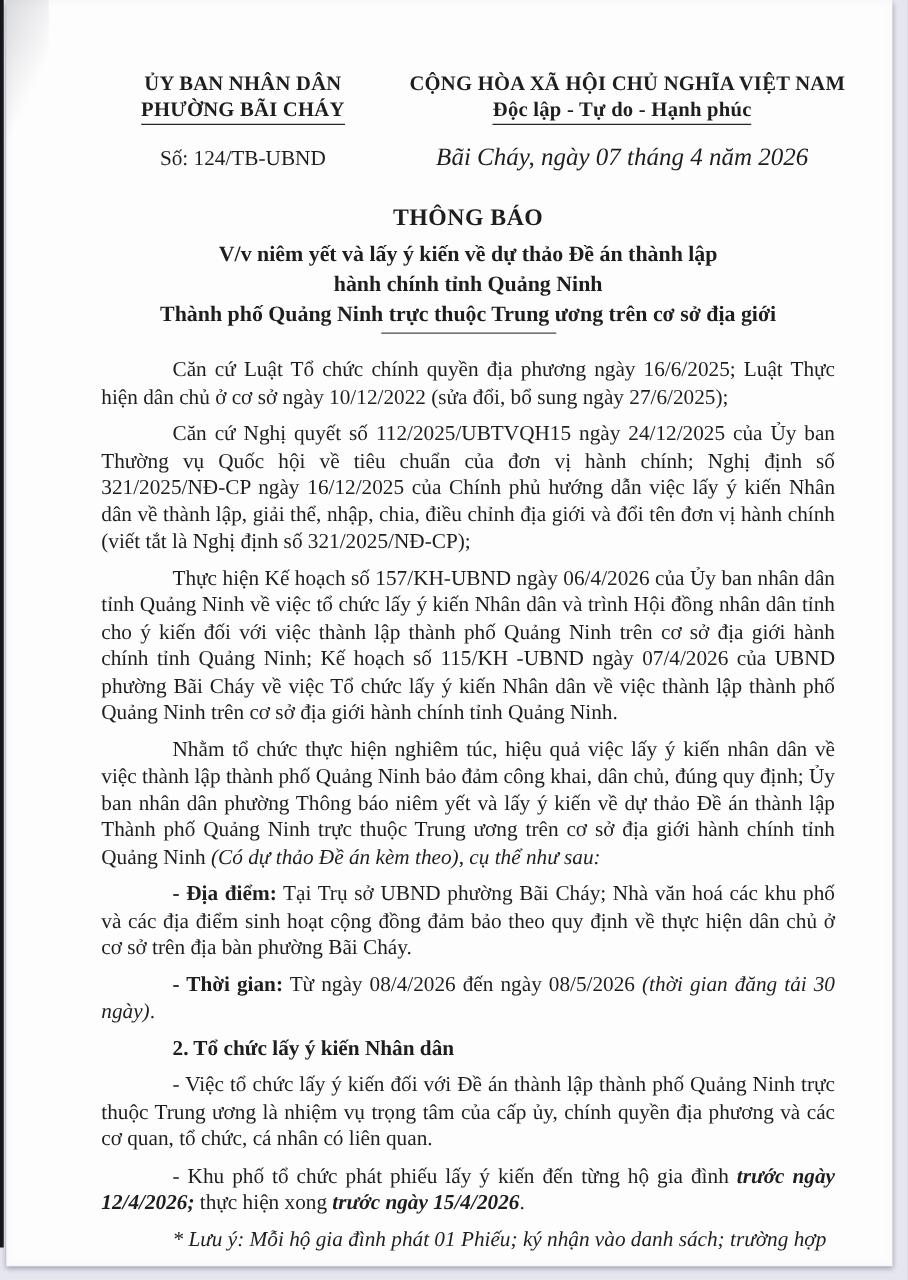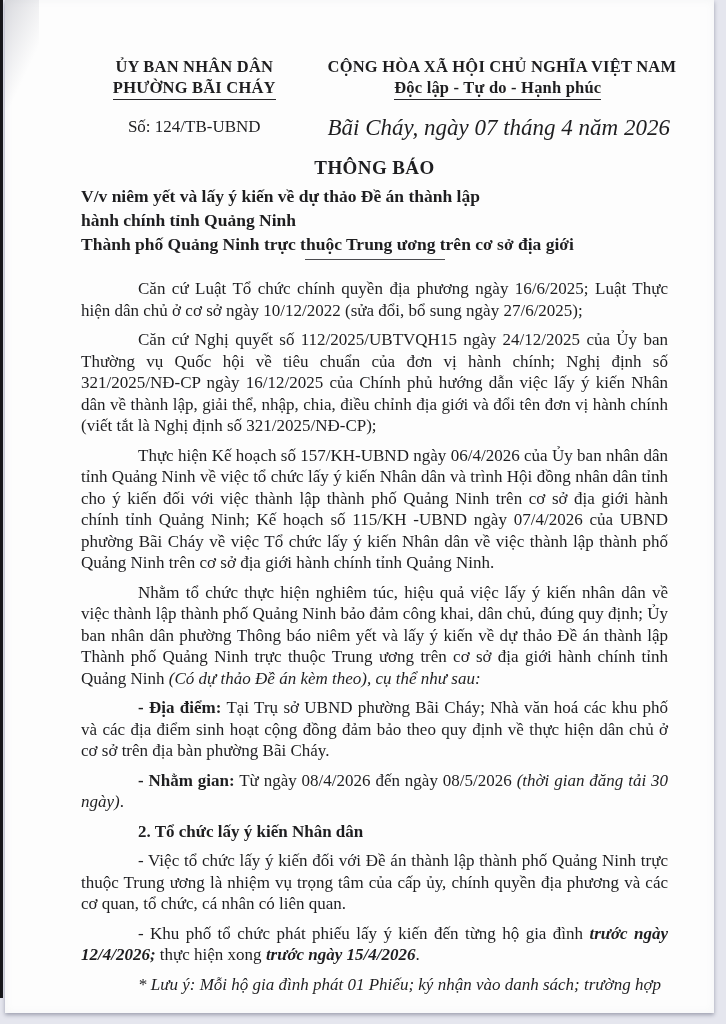--- a/index.html
+++ b/index.html
@@ -56,35 +56,35 @@
     display: inline-block;
     border-bottom: 1.6px solid #26262a;
     padding-bottom: 1px;
   }
   .doc-number {
     margin-top: 17px;
     font-size: 17px;
   }
   .place-date {
     margin-top: 15px;
-    font-size: 23px;
+    font-size: 20px;
     font-style: italic;
     white-space: nowrap;
   }
   
   .doc-type {
-    margin-top: 16px;
+    margin-top: 26px;
     text-align: center;
     font-weight: bold;
     font-size: 19px;
     letter-spacing: .4px;
   }
   .subject {
     margin-top: 5px;
-    text-align: left;
+    text-align: center;
     font-weight: bold;
     font-size: 17.5px;
     line-height: 24px;
   }
   .title-rule {
     width: 140px;
     border: 0;
     border-top: 1.6px solid #4a4a4e;
     margin: 3px auto 0;
   }
@@ -144,21 +144,21 @@
 
         <p><span>Căn cứ Nghị quyết số 112/2025/UBTVQH15 ngày 24/12/2025 của Ủy ban Thường vụ Quốc hội về tiêu chuẩn của đơn vị hành chính; Nghị định số 321/2025/NĐ-CP ngày 16/12/2025 của Chính phủ hướng dẫn việc lấy ý kiến Nhân dân về thành lập, giải thể, nhập, chia, điều chỉnh địa giới và đổi tên đơn vị hành chính (viết tắt là Nghị định số 321/2025/NĐ-CP);</span></p>
 
         <p><span>Thực hiện Kế hoạch số 157/KH-UBND ngày 06/4/2026 của Ủy ban nhân dân tỉnh Quảng Ninh về việc tổ chức lấy ý kiến Nhân dân và trình Hội đồng nhân dân tỉnh cho ý kiến đối với việc thành lập thành phố Quảng Ninh trên cơ sở địa giới hành chính tỉnh Quảng Ninh; Kế hoạch số 115/KH -UBND ngày 07/4/2026 của UBND phường Bãi Cháy về việc Tổ chức lấy ý kiến Nhân dân về việc thành lập thành phố Quảng Ninh trên cơ sở địa giới hành chính tỉnh Quảng Ninh.</span></p>
 
         <p><span>Nhằm tổ chức thực hiện nghiêm túc, hiệu quả việc lấy ý kiến nhân dân về việc thành lập thành phố Quảng Ninh bảo đảm công khai, dân chủ, đúng quy định; Ủy ban nhân dân phường Thông báo niêm yết và lấy ý kiến về dự thảo Đề án thành lập Thành phố Quảng Ninh trực thuộc Trung ương trên cơ sở địa giới hành chính tỉnh Quảng Ninh </span><span class="italic">(Có dự thảo Đề án kèm theo), cụ thể như sau:</span></p>
 
 
         <p><span class="bold">- Địa điểm:</span><span> Tại Trụ sở UBND phường Bãi Cháy; Nhà văn hoá các khu phố và các địa điểm sinh hoạt cộng đồng đảm bảo theo quy định về thực hiện dân chủ ở cơ sở trên địa bàn phường Bãi Cháy.</span></p>
 
-        <p><span class="bold">- Nhằm gian:</span><span> Từ ngày 08/4/2026 đến ngày 08/5/2026 </span><span class="italic">(thời gian đăng tải 30 ngày)</span><span>.</span></p>
+        <p><span class="bold">- Thời gian:</span><span> Từ ngày 08/4/2026 đến ngày 08/5/2026 </span><span class="italic">(thời gian đăng tải 30 ngày)</span><span>.</span></p>
 
         <p class="heading"><span>2. Tổ chức lấy ý kiến Nhân dân</span></p>
 
         <p><span>- Việc tổ chức lấy ý kiến đối với Đề án thành lập thành phố Quảng Ninh trực thuộc Trung ương là nhiệm vụ trọng tâm của cấp ủy, chính quyền địa phương và các cơ quan, tổ chức, cá nhân có liên quan.</span></p>
 
         <p><span>- Khu phố tổ chức phát phiếu lấy ý kiến đến từng hộ gia đình </span><span class="bold-italic">trước ngày 12/4/2026;</span><span> thực hiện xong </span><span class="bold-italic">trước ngày 15/4/2026</span><span>.</span></p>
 
         <p class="note"><span>* Lưu ý: Mỗi hộ gia đình phát 01 Phiếu; ký nhận vào danh sách; trường hợp</span></p>
       </section>
 

